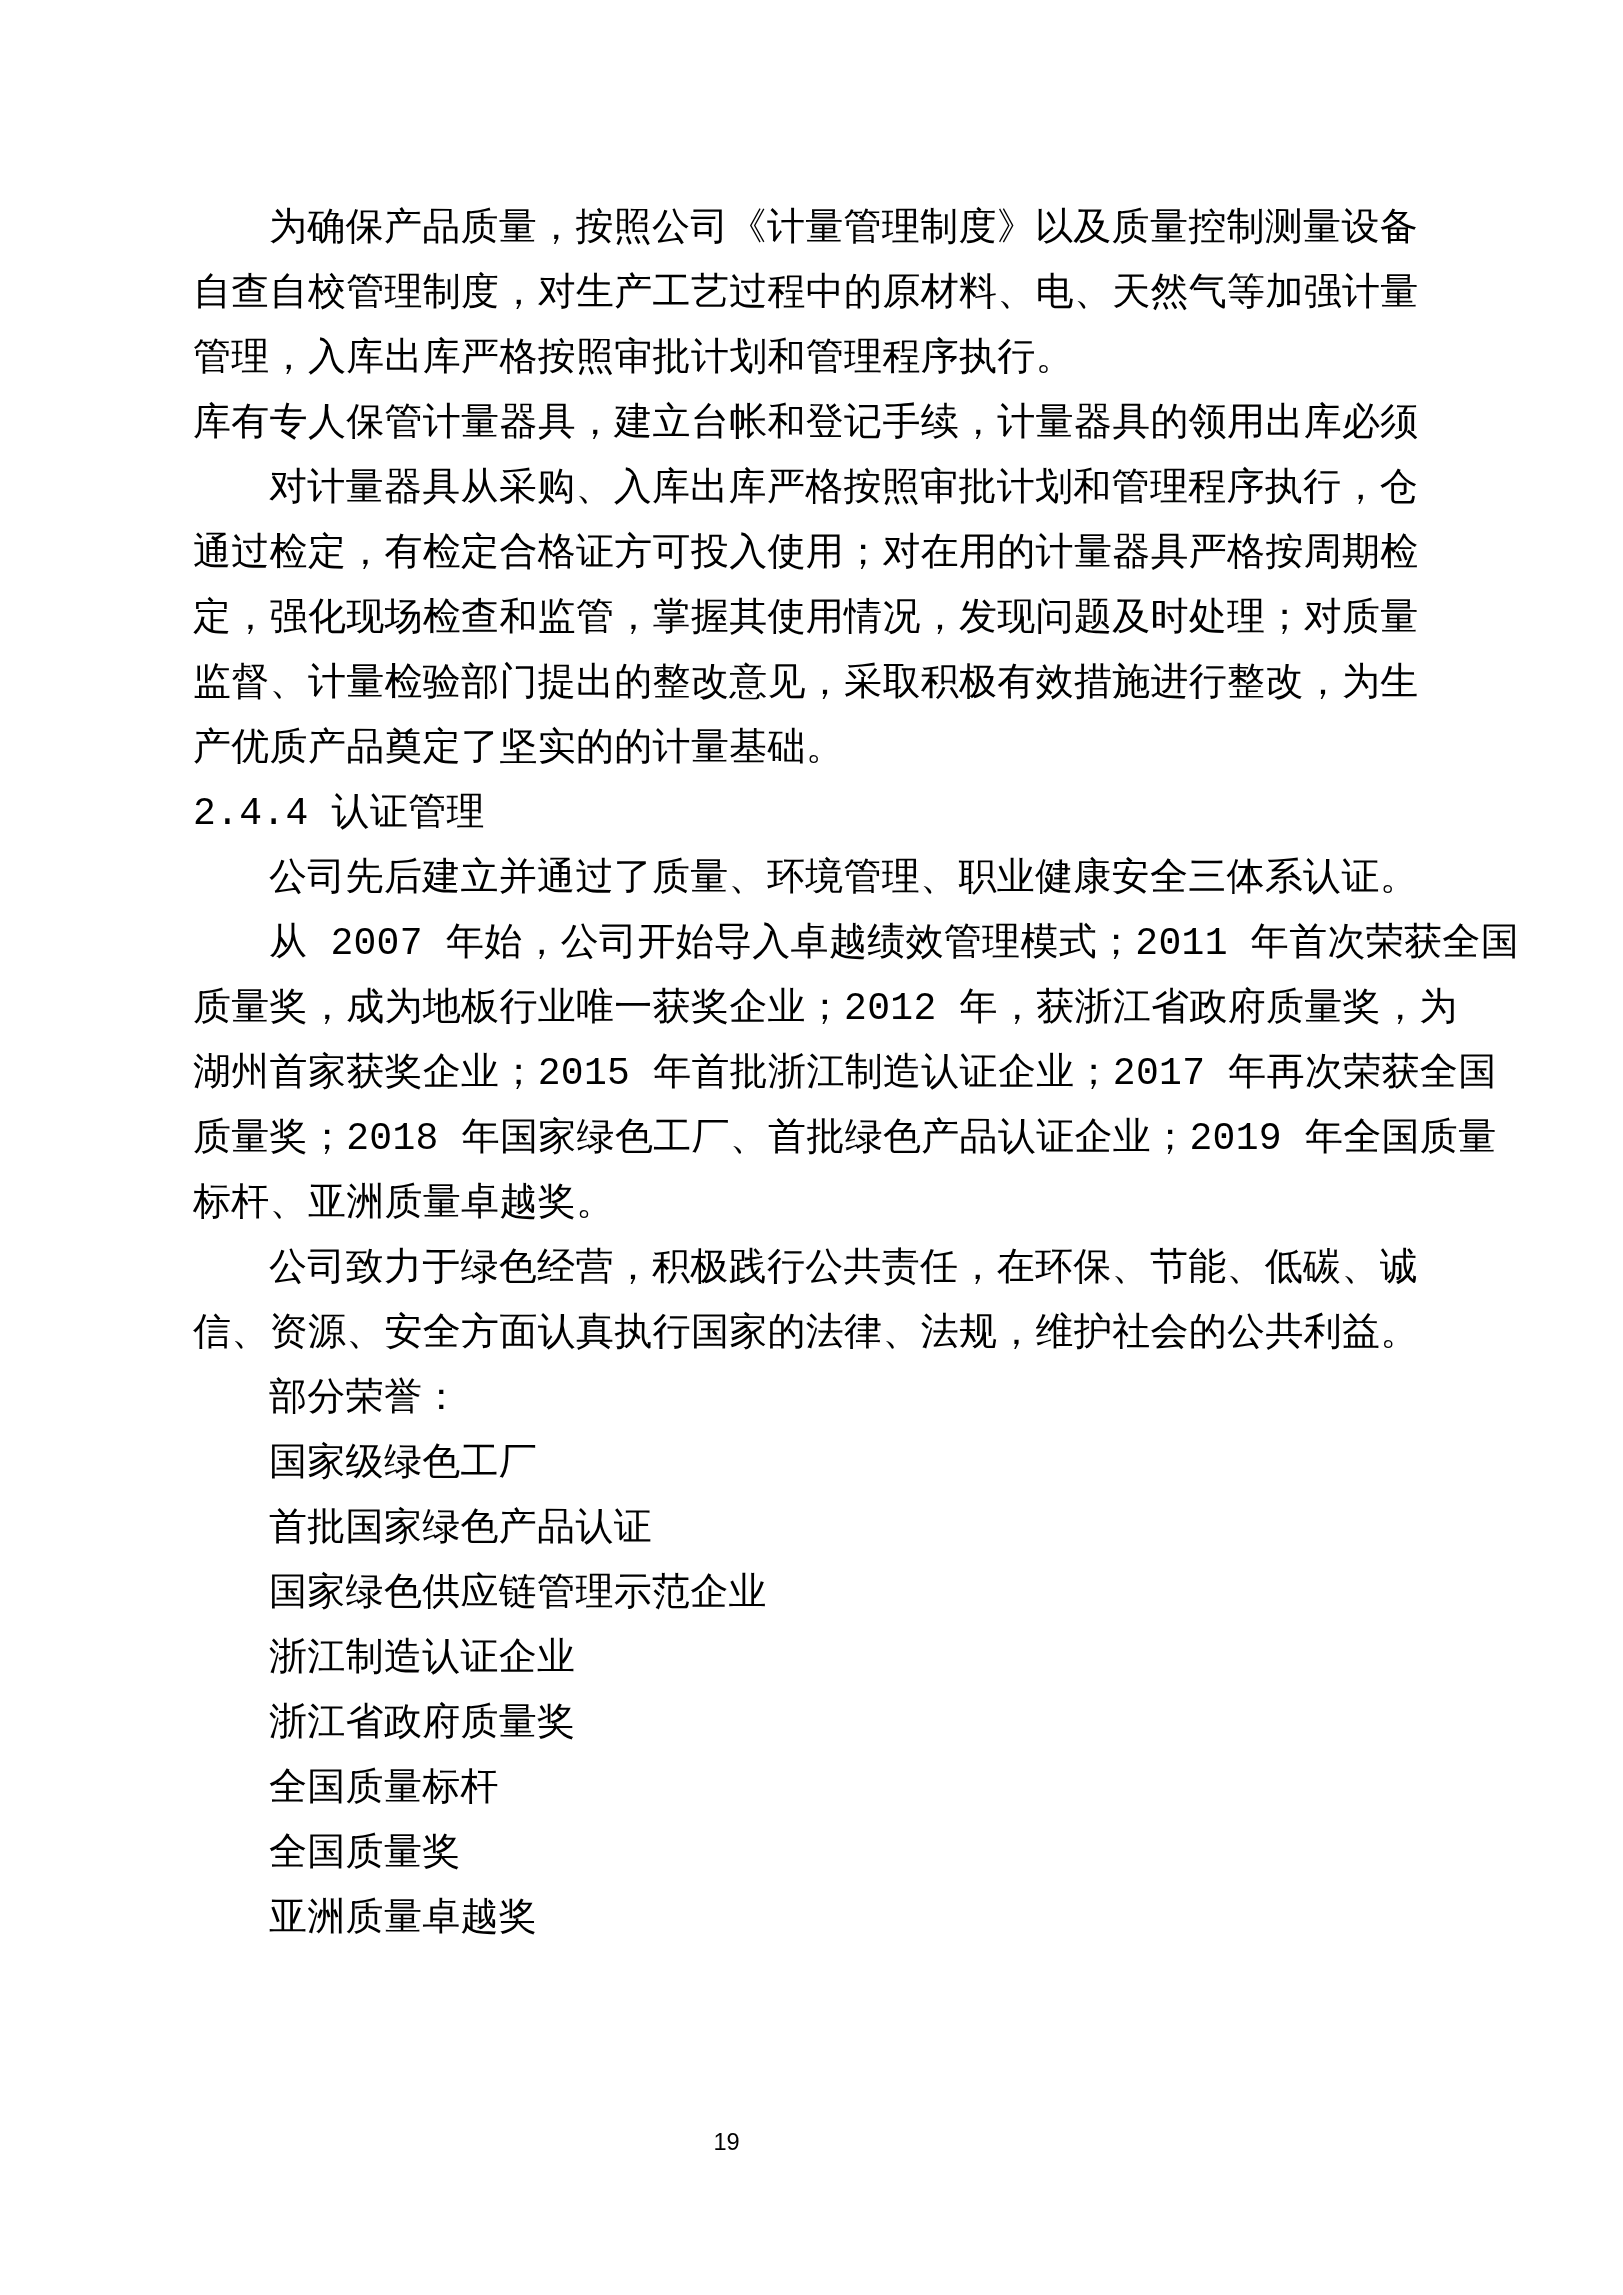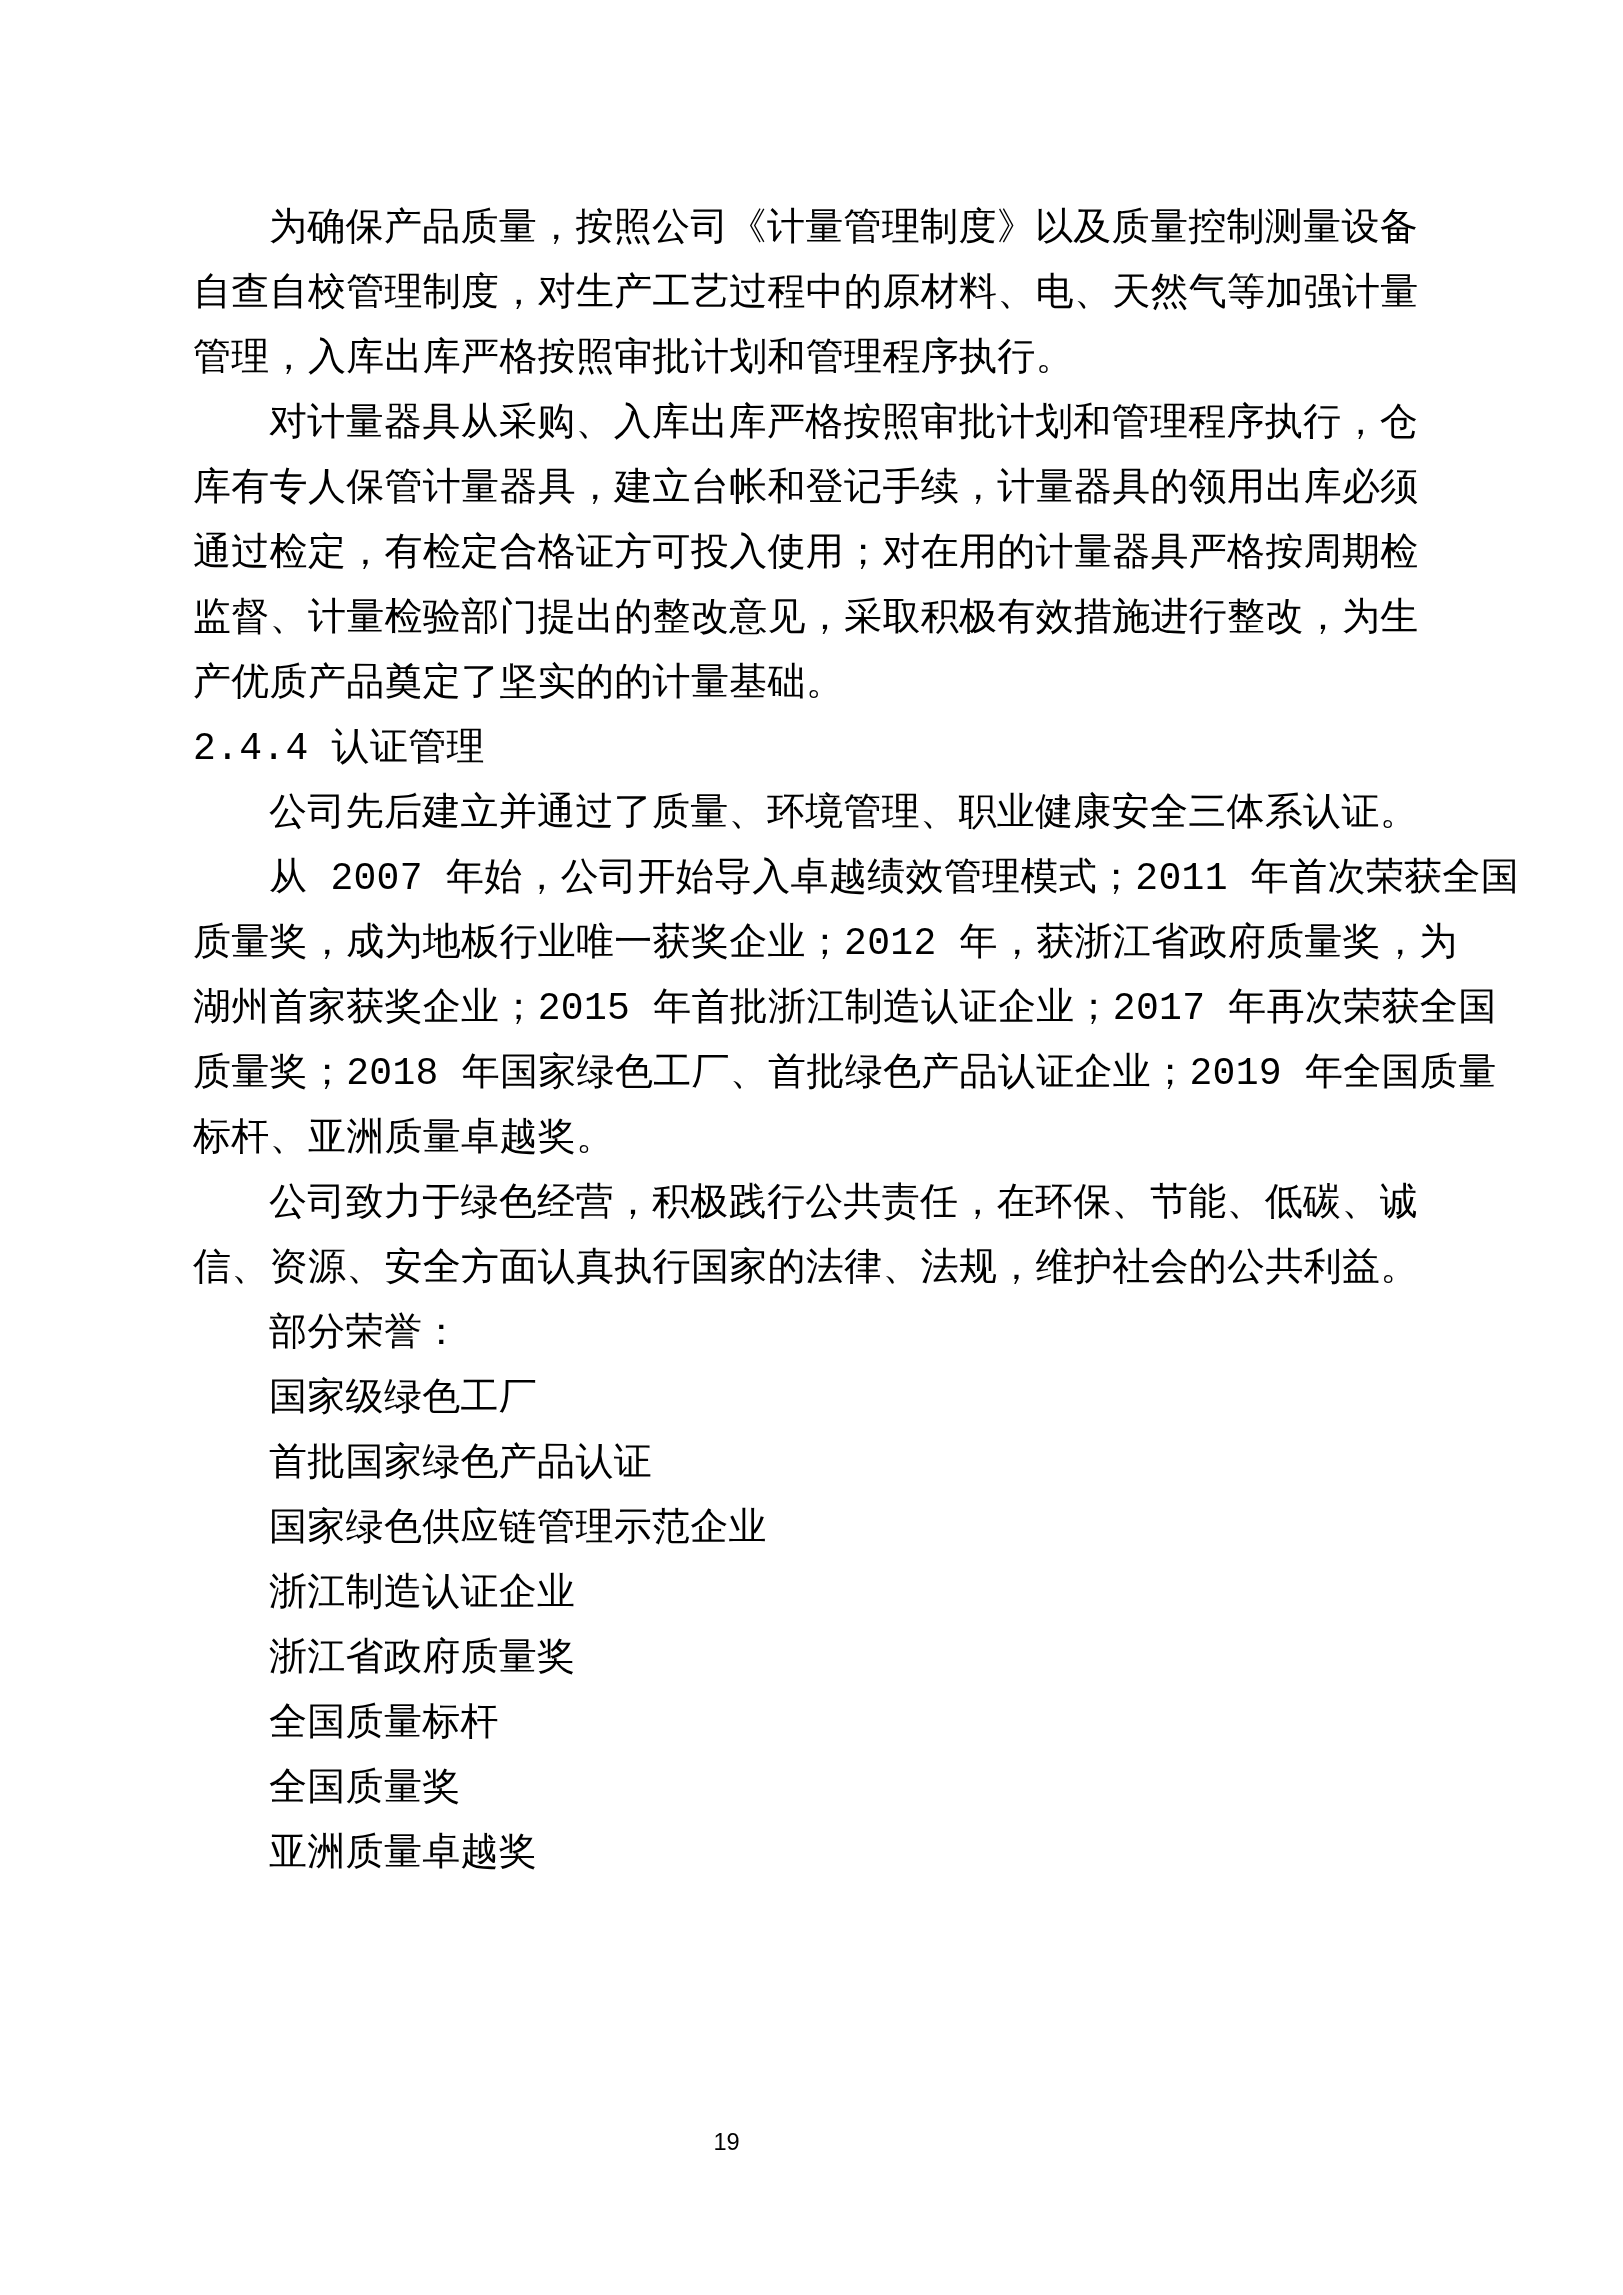--- a/index.html
+++ b/index.html
@@ -46,23 +46,24 @@
   }
 </style>
 </head>
 <body>
 
 <div class="page">
   <div class="body-text" id="body-text">
       <div class="line indent">为确保产品质量，按照公司《计量管理制度》以及质量控制测量设备</div>
       <div class="line">自查自校管理制度，对生产工艺过程中的原材料、电、天然气等加强计量</div>
       <div class="line">管理，入库出库严格按照审批计划和管理程序执行。</div>
+      <div class="line">库有专人保管计量器具，建立台帐和登记手续，计量器具的领用出库必须</div>
       <div class="line indent">对计量器具从采购、入库出库严格按照审批计划和管理程序执行，仓</div>
-      <div class="line">库有专人保管计量器具，建立台帐和登记手续，计量器具的领用出库必须</div>
       <div class="line">通过检定，有检定合格证方可投入使用；对在用的计量器具严格按周期检</div>
+      <div class="line">定，强化现场检查和监管，掌握其使用情况，发现问题及时处理；对质量</div>
       <div class="line">监督、计量检验部门提出的整改意见，采取积极有效措施进行整改，为生</div>
       <div class="line">产优质产品奠定了坚实的的计量基础。</div>
       <div class="line">2.4.4 认证管理</div>
       <div class="line indent">公司先后建立并通过了质量、环境管理、职业健康安全三体系认证。</div>
       <div class="line indent">从 2007 年始，公司开始导入卓越绩效管理模式；2011 年首次荣获全国</div>
       <div class="line">质量奖，成为地板行业唯一获奖企业；2012 年，获浙江省政府质量奖，为</div>
       <div class="line">湖州首家获奖企业；2015 年首批浙江制造认证企业；2017 年再次荣获全国</div>
       <div class="line">质量奖；2018 年国家绿色工厂、首批绿色产品认证企业；2019 年全国质量</div>
       <div class="line">标杆、亚洲质量卓越奖。</div>
       <div class="line indent">公司致力于绿色经营，积极践行公共责任，在环保、节能、低碳、诚</div>

